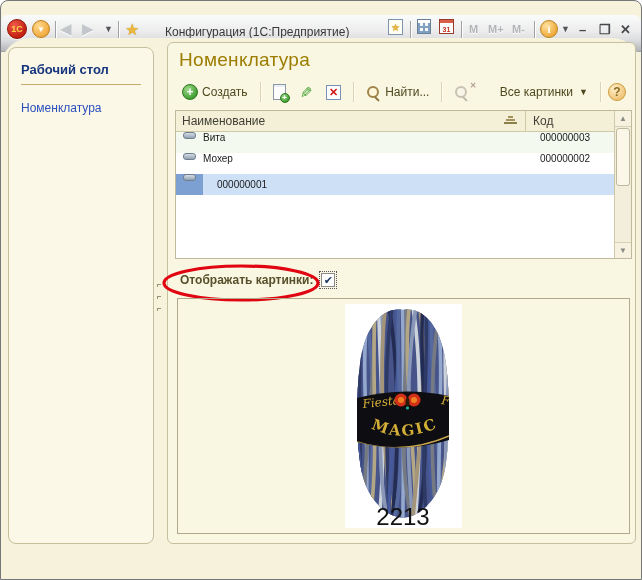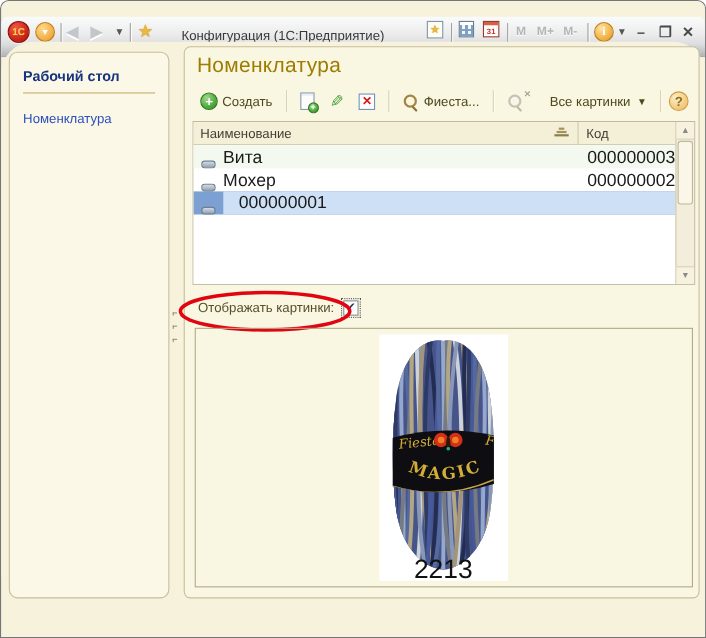--- a/index.html
+++ b/index.html
@@ -90,39 +90,39 @@
     border:1px solid #c0ba9c; background:#fff; }
   .thead { position:absolute; left:0; top:0; right:17px; height:21px; background:#f4f0d8;
     border-bottom:1px solid #cfc9a8; display:flex; font-size:12px; color:#403f35; }
   .th-name { position:relative; width:350px; padding:3px 6px; border-right:1px solid #cfc9a8; display:flex; align-items:center;text-align:center; }
   .th-code { flex:1; padding:3px 7px; display:flex; align-items:center; }
   .sort-icon { position:absolute; right:8px; top:5px; width:13px; }
   .sort-icon i { display:block; height:2px; background:#a3925c; margin:0 auto 1px; }
   .sort-icon i:nth-child(1){ width:5px; } .sort-icon i:nth-child(2){ width:9px; }
   .sort-icon i:nth-child(3){ width:13px; background:#8d7f4a; }
   .tbody { position:absolute; left:0; top:21px; right:17px; bottom:0; background:#fff; }
-  .trow { height:21px; display:flex; align-items:flex-end; font-size:16px; color:#1a1a1a; cursor:default; }
+  .trow { height:21px; display:flex; align-items:flex-start; font-size:10px; color:#1a1a1a; cursor:default; }
   .trow.alt { background:#f3f9ef; }
   .trow .row-icon { width:13px; height:7px; margin:0 7px 0 7px; border-radius:3px;
     background:linear-gradient(#d4dce4,#93a3b4); border:1px solid #6f7f90; }
   .trow .cell-name { width:323px; }
   .trow .cell-code { flex:1; padding-left:13px; border-left:1px solid transparent; }
   .trow.selected { background:#7da0d2; color:#fff; }
   .trow.selected .cell-code { background:#cde0f5; color:#1a1a1a; height:21px; line-height:21px; }
   .scrollbar { position:absolute; right:0; top:0; bottom:0; width:17px; background:#f2eedb; border-left:1px solid #cfc9a8; }
   .sb-btn { position:absolute; left:0; right:0; height:16px; display:flex; align-items:center; justify-content:center;
     font-size:8px; color:#8a8a86; background:#f6f2df; }
   .sb-up { top:0; border-bottom:1px solid #d8d2b4; }
   .sb-down { bottom:0; border-top:1px solid #d8d2b4; }
   .sb-thumb { position:absolute; left:1px; right:1px; top:17px; height:58px; background:#faf7e8;
     border:1px solid #beb89c; border-radius:3px; }
 
   
   .cb-row { position:absolute; left:12px; top:229px; height:16px; display:flex; align-items:center; gap:8px; }
-  .cb-label { font-size:12px; color:#57502a; }
+  .cb-label { font-size:12px; color:#57502a;font-weight:bold; }
   .checkbox { width:14px; height:14px; background:#fdfdfd; border:1px solid #8a8a8a;
     outline:1px dotted #555; outline-offset:1px; font-size:11px; line-height:12px; text-align:center;
     color:#1f3864; cursor:pointer; }
   .checkbox .mark { visibility:hidden; }
   .checkbox.checked .mark { visibility:visible; }
   .annotation { position:absolute; left:-8px; top:219px; pointer-events:none; }
 
   
   .pic-panel { position:absolute; left:9px; top:255px; width:453px; height:236px;
     border:1px solid #b1aa8a; display:flex; align-items:center; justify-content:center; }
@@ -211,21 +211,21 @@
         </div>
         <div class="tbtn">
           <span class="pencil-icon">✎</span>
         </div>
         <div class="tbtn">
           <span class="del-icon">✕</span>
         </div>
         <div class="v-sep"></div>
         <div class="tbtn">
           <span class="mag"></span>
-          <span>Фиеста...</span>
+          <span>Найти...</span>
         </div>
         <div class="v-sep"></div>
         <div class="tbtn disabled" style="position:relative">
           <span class="mag"></span>
           <span class="mag-x">✕</span>
         </div>
         <div class="spacer"></div>
         <div class="tbtn">
           <span>Все картинки</span>
           <span class="caret-down">▼</span>

